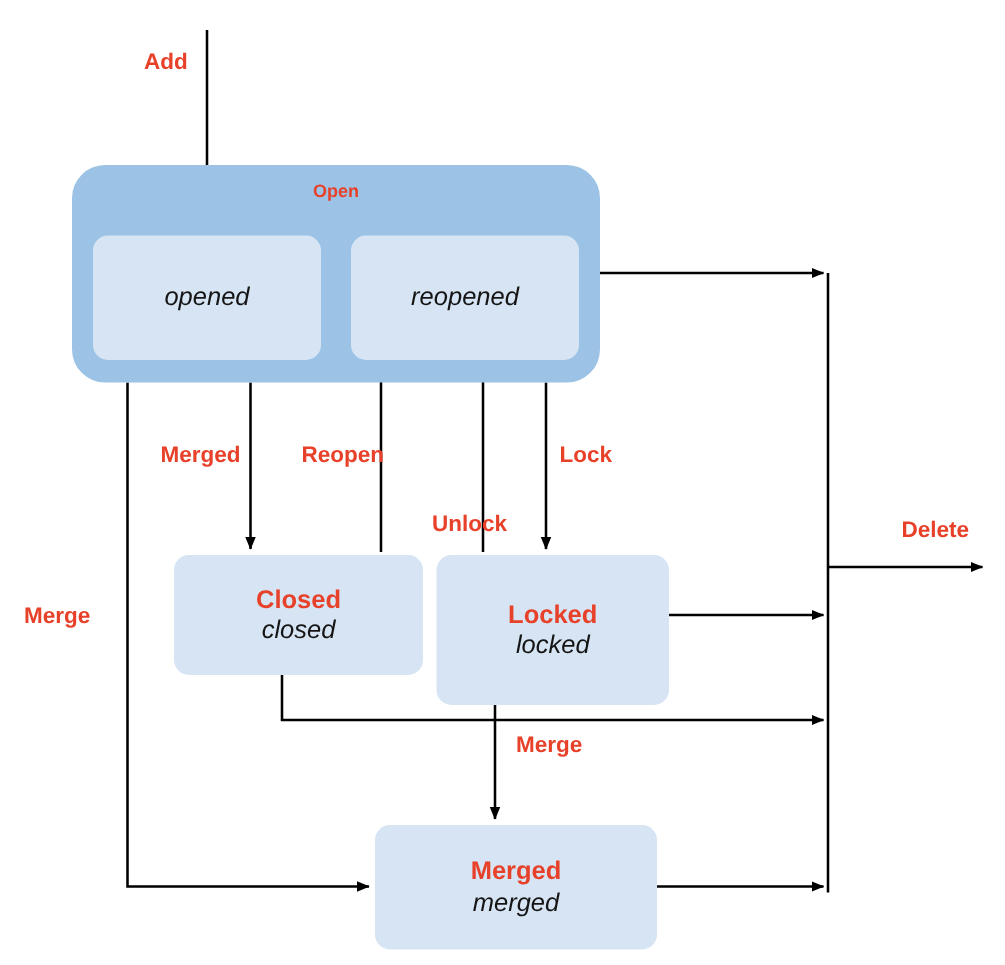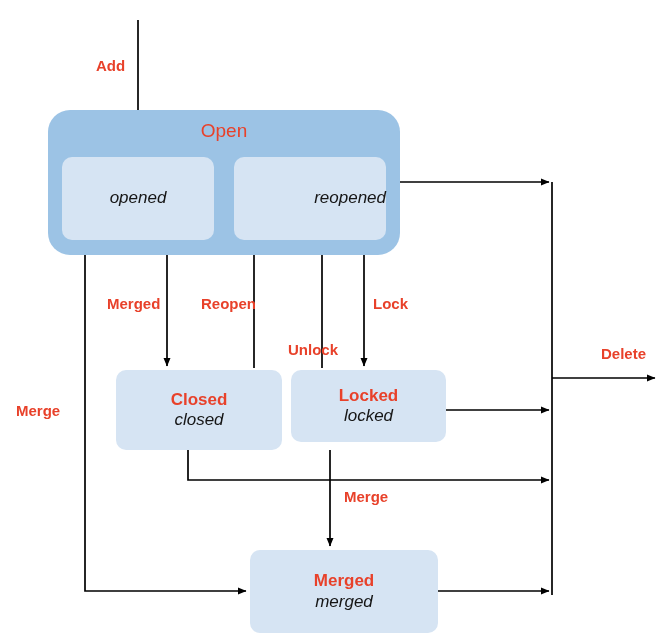--- a/index.html
+++ b/index.html
@@ -34,22 +34,22 @@
     line-height: 1.18;
   }
   .group-open {
     background: #9cc3e5;
     border-radius: 22px;
     justify-content: flex-start;
     padding-top: 10px;
   }
   .group-title {
     color: #e8412a;
-    font-weight: normal;
-    font-size: 19px;
+    font-weight: bold;
+    font-size: 12px;
   }
   .state-box {
     background: #d6e4f3;
     border-radius: 10px;
   }
   .state-title {
     color: #e8412a;
     font-weight: bold;
     font-size: 17px;
   }
@@ -111,40 +111,40 @@
   </svg>
 
   <div class="node group-open" style="left:48px; top:110px; width:352px; height:145px;">
     <span class="group-title">Open</span>
   </div>
 
   <div class="node state-box inner-only" style="left:62px; top:157px; width:152px; height:83px;">
     <span class="state-sub">opened</span>
   </div>
 
-  <div class="node state-box inner-only" style="left:234px; top:157px; width:152px; height:83px;align-items:flex-end;">
+  <div class="node state-box inner-only" style="left:234px; top:157px; width:152px; height:83px;">
     <span class="state-sub">reopened</span>
   </div>
 
   <div class="node state-box" style="left:116px; top:370px; width:166px; height:80px;">
     <span class="state-title">Closed</span>
     <span class="state-sub">closed</span>
   </div>
 
-  <div class="node state-box" style="left:291px; top:370px; width:155px; height:72px;">
+  <div class="node state-box" style="left:291px; top:370px; width:155px; height:100px;">
     <span class="state-title">Locked</span>
     <span class="state-sub">locked</span>
   </div>
 
   <div class="node state-box" style="left:250px; top:550px; width:188px; height:83px;">
     <span class="state-title">Merged</span>
     <span class="state-sub">merged</span>
   </div>
 
-  <span class="edge-label" style="left:96px; top:33px;margin-top:24px;">Add</span>
+  <span class="edge-label" style="left:96px; top:33px;">Add</span>
   <span class="edge-label" style="left:107px; top:295px;">Merged</span>
   <span class="edge-label" style="left:201px; top:295px;">Reopen</span>
   <span class="edge-label" style="left:288px; top:295px;margin-top:46px;">Unlock</span>
   <span class="edge-label" style="left:373px; top:295px;">Lock</span>
   <span class="edge-label" style="left:16px; top:402px;">Merge</span>
   <span class="edge-label" style="left:344px; top:488px;">Merge</span>
   <span class="edge-label" style="left:601px; top:345px;">Delete</span>
 
 </div>
 

